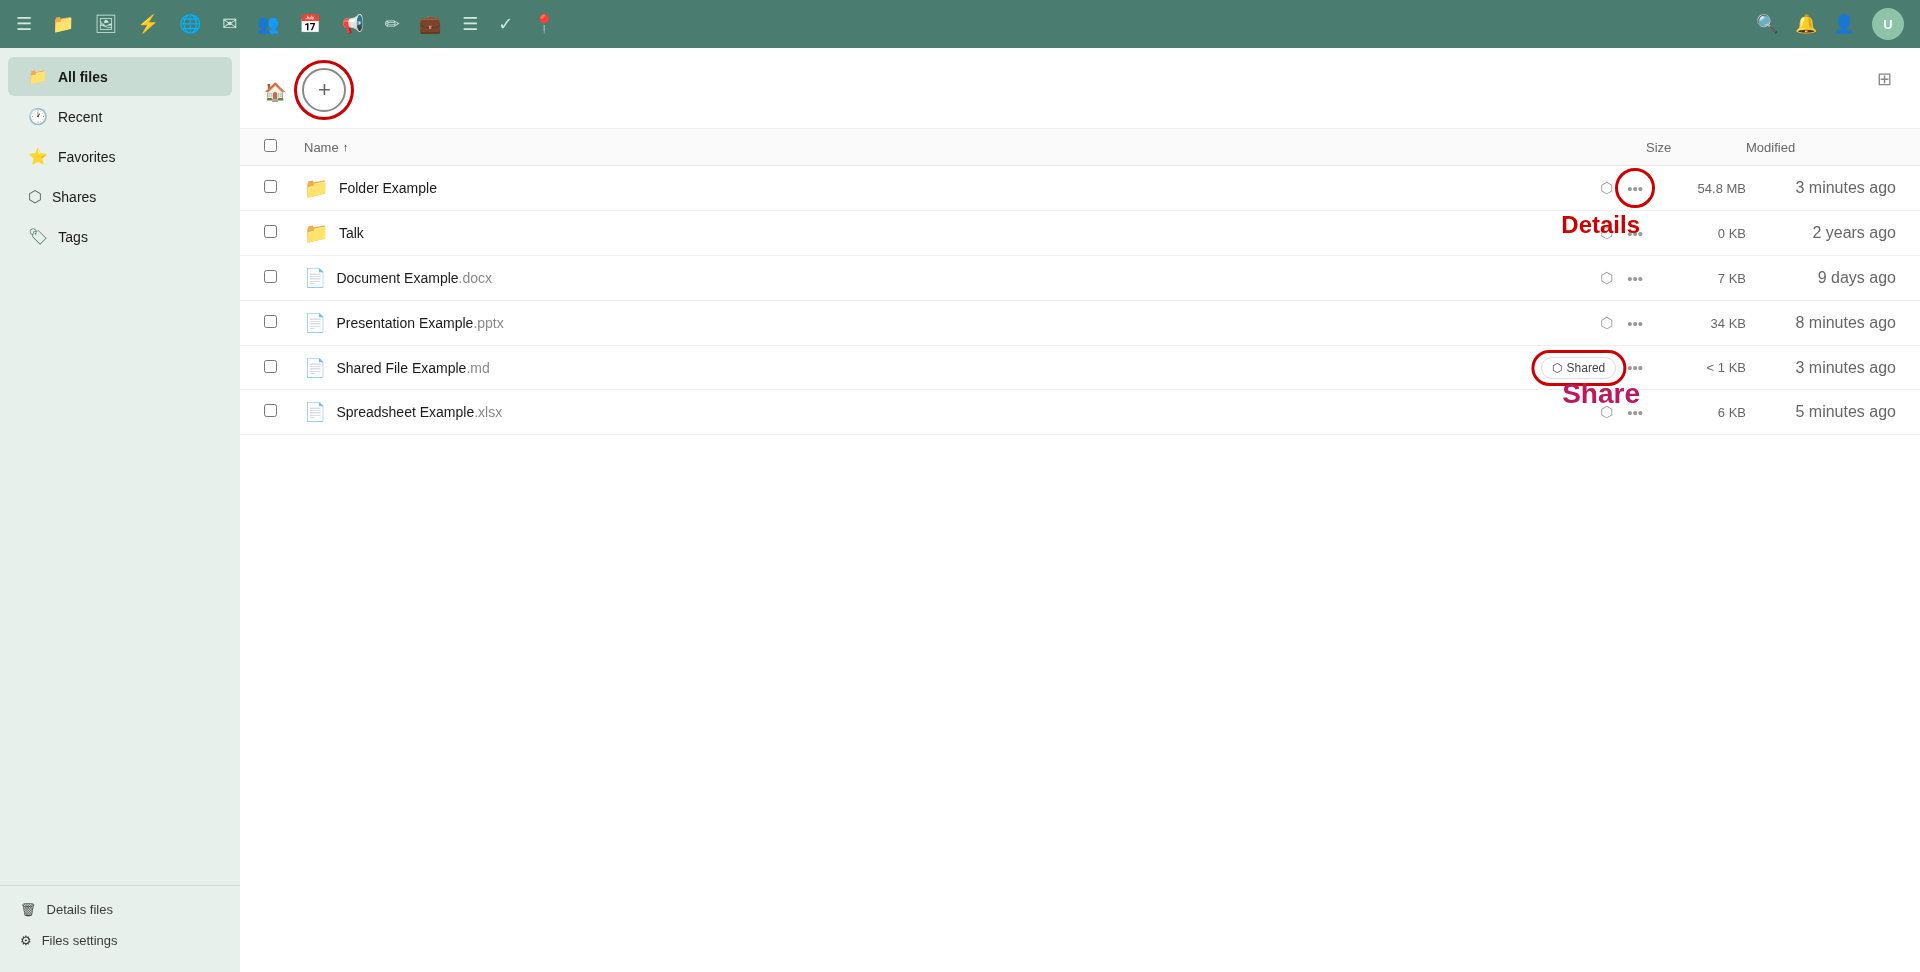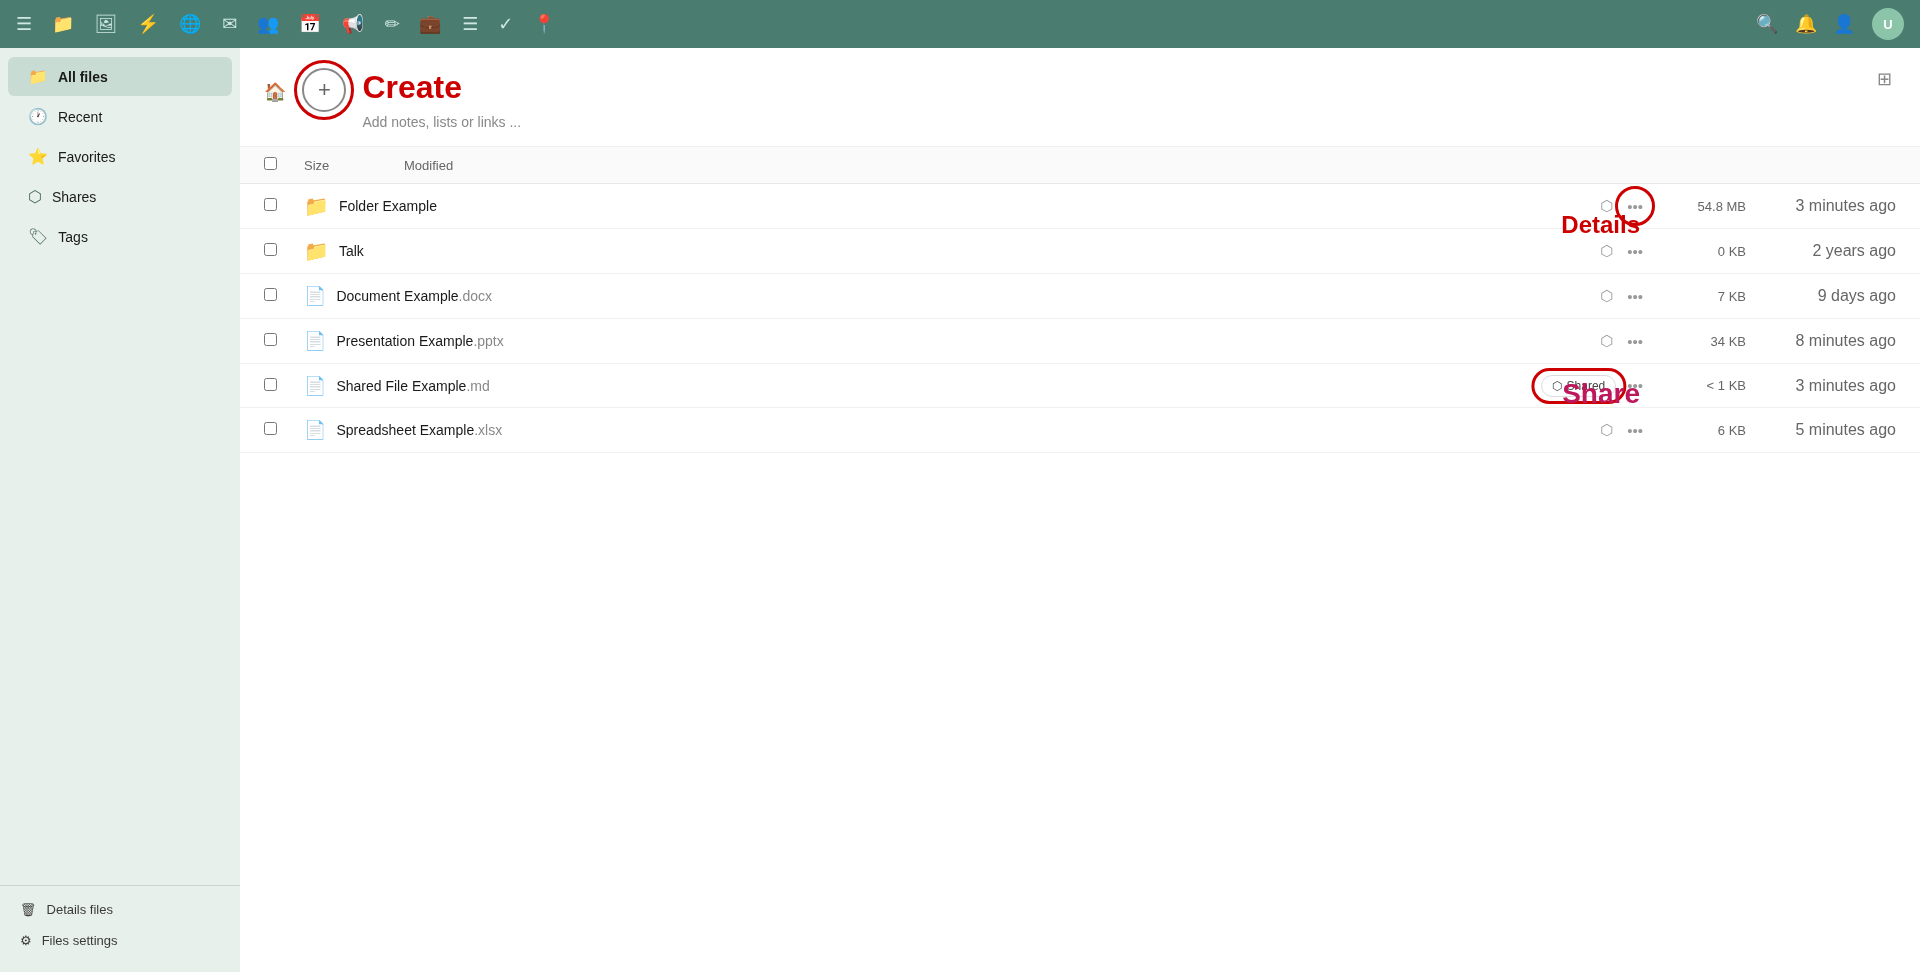--- a/index.html
+++ b/index.html
@@ -315,31 +315,31 @@
     <div class="content">
 
       <div class="create-header">
         <div class="create-btn-area">
           <span class="home-icon">🏠</span>
           <div class="create-circle-btn">
             <span>+</span>
             <div class="create-annotation"></div>
           </div>
         </div>
-        <div>
-          <div class="create-title">Create</div>
-          <div class="create-subtitle">Add notes, lists or links ...</div>
-        </div>
         <div style="flex:1"></div>
         <span class="grid-toggle">⊞</span>
       </div>
 
       <div class="file-list-header">
         <div class="col-check">
           <input type="checkbox" style="">
+        </div>
+        <div class="col-name">
+          <span>Name</span>
+          <span class="col-name-sort">↑</span>
         </div>
         <div class="col-size">
           <span>Size</span>
         </div>
         <div class="col-modified">
           <span>Modified</span>
         </div>
       </div>
 
       <div class="file-list">

